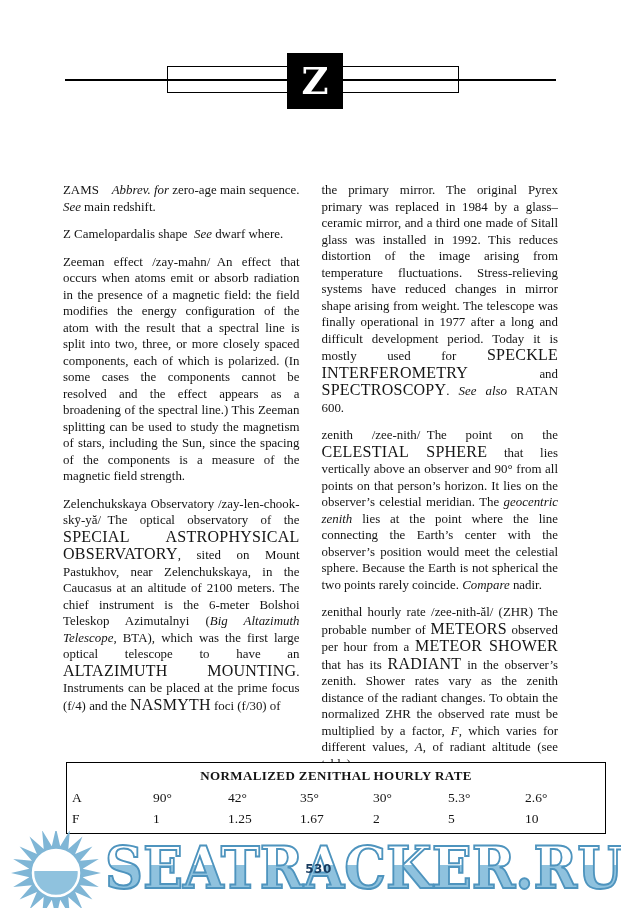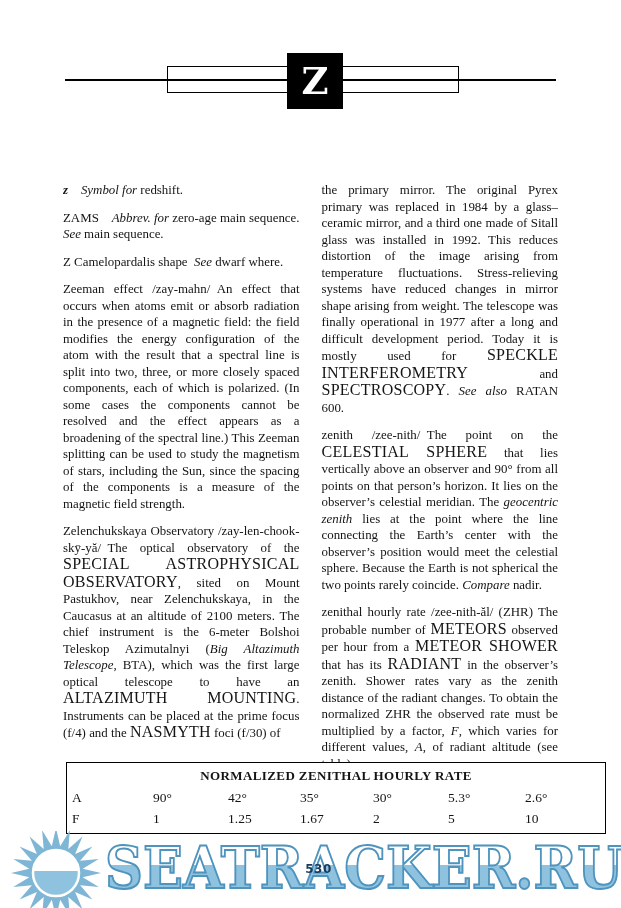--- a/index.html
+++ b/index.html
@@ -86,22 +86,21 @@
 <div class="page">
 
   <div class="rule-line"></div>
   <div class="rule-box"></div>
   <div class="letter-tile">
     <span>Z</span>
   </div>
 
   <div class="columns">
     <div class="col">
-      <p class="entry"><span class="seg-bi">z</span><span class="seg-r"> </span><span class="seg-i">Symbol for</span><span class="seg-r"> redshift.</span></p>
-      <p class="entry"><span class="seg-b">ZAMS</span><span class="seg-r"> </span><span class="seg-i">Abbrev. for</span><span class="seg-r"> zero-age main sequence. </span><span class="seg-i">See</span><span class="seg-r"> main sequence.</span></p>
+      <p class="entry"><span class="seg-b">ZAMS</span><span class="seg-r"> </span><span class="seg-i">Abbrev. for</span><span class="seg-r"> zero-age main sequence. </span><span class="seg-i">See</span><span class="seg-r"> main redshift.</span></p>
       <p class="entry"><span class="seg-b">Z Camelopardalis shape</span><span class="seg-r"> </span><span class="seg-i">See</span><span class="seg-r"> dwarf where.</span></p>
       <p class="entry"><span class="seg-b">Zeeman effect</span><span class="seg-r"> /</span><span class="seg-b">zay</span><span class="seg-r">-mahn/ An effect that occurs when atoms emit or absorb radiation in the presence of a magnetic field: the field modifies the energy configuration of the atom with the result that a spectral line is split into two, three, or more closely spaced components, each of which is polarized. (In some cases the components cannot be resolved and the effect appears as a broadening of the spectral line.) This Zeeman splitting can be used to study the magnetism of stars, including the Sun, since the spacing of the components is a measure of the magnetic field strength.</span></p>
       <p class="entry"><span class="seg-b">Zelenchukskaya Observatory</span><span class="seg-r"> /zay-len-chook-</span><span class="seg-b">skȳ</span><span class="seg-r">-yă/ The optical observatory of the </span><span class="seg-sc">SPECIAL ASTROPHYSICAL OBSERVATORY</span><span class="seg-r">, sited on Mount Pastukhov, near Zelenchukskaya, in the Caucasus at an altitude of 2100 meters. The chief instrument is the 6-meter Bolshoi Teleskop Azimutalnyi (</span><span class="seg-i">Big Altazimuth Telescope</span><span class="seg-r">, BTA), which was the first large optical telescope to have an </span><span class="seg-sc">ALTAZIMUTH MOUNTING</span><span class="seg-r">. Instruments can be placed at the prime focus (f/4) and the </span><span class="seg-sc">NASMYTH</span><span class="seg-r"> foci (f/30) of</span></p>
     </div>
     <div class="col">
       <p class="entry"><span class="seg-r">the primary mirror. The original Pyrex primary was replaced in 1984 by a glass–ceramic mirror, and a third one made of Sitall glass was installed in 1992. This reduces distortion of the image arising from temperature fluctuations. Stress-relieving systems have reduced changes in mirror shape arising from weight. The telescope was finally operational in 1977 after a long and difficult development period. Today it is mostly used for </span><span class="seg-sc">SPECKLE INTERFEROMETRY</span><span class="seg-r"> and </span><span class="seg-sc">SPECTROSCOPY</span><span class="seg-r">. </span><span class="seg-i">See also</span><span class="seg-r"> RATAN 600.</span></p>
       <p class="entry"><span class="seg-b">zenith</span><span class="seg-r"> /</span><span class="seg-b">zee</span><span class="seg-r">-nith/ The point on the </span><span class="seg-sc">CELESTIAL SPHERE</span><span class="seg-r"> that lies vertically above an observer and 90° from all points on that person’s horizon. It lies on the observer’s celestial meridian. The </span><span class="seg-i">geocentric zenith</span><span class="seg-r"> lies at the point where the line connecting the Earth’s center with the observer’s position would meet the celestial sphere. Because the Earth is not spherical the two points rarely coincide. </span><span class="seg-i">Compare</span><span class="seg-r"> nadir.</span></p>
       <p class="entry"><span class="seg-b">zenithal hourly rate</span><span class="seg-r"> /</span><span class="seg-b">zee</span><span class="seg-r">-nith-ăl/ (</span><span class="seg-b">ZHR</span><span class="seg-r">) The probable number of </span><span class="seg-sc">METEORS</span><span class="seg-r"> observed per hour from a </span><span class="seg-sc">METEOR SHOWER</span><span class="seg-r"> that has its </span><span class="seg-sc">RADIANT</span><span class="seg-r"> in the observer’s zenith. Shower rates vary as the zenith distance of the radiant changes. To obtain the normalized ZHR the observed rate must be multiplied by a factor, </span><span class="seg-i">F</span><span class="seg-r">, which varies for different values, </span><span class="seg-i">A</span><span class="seg-r">, of radiant altitude (see table).</span></p>
     </div>
   </div>

